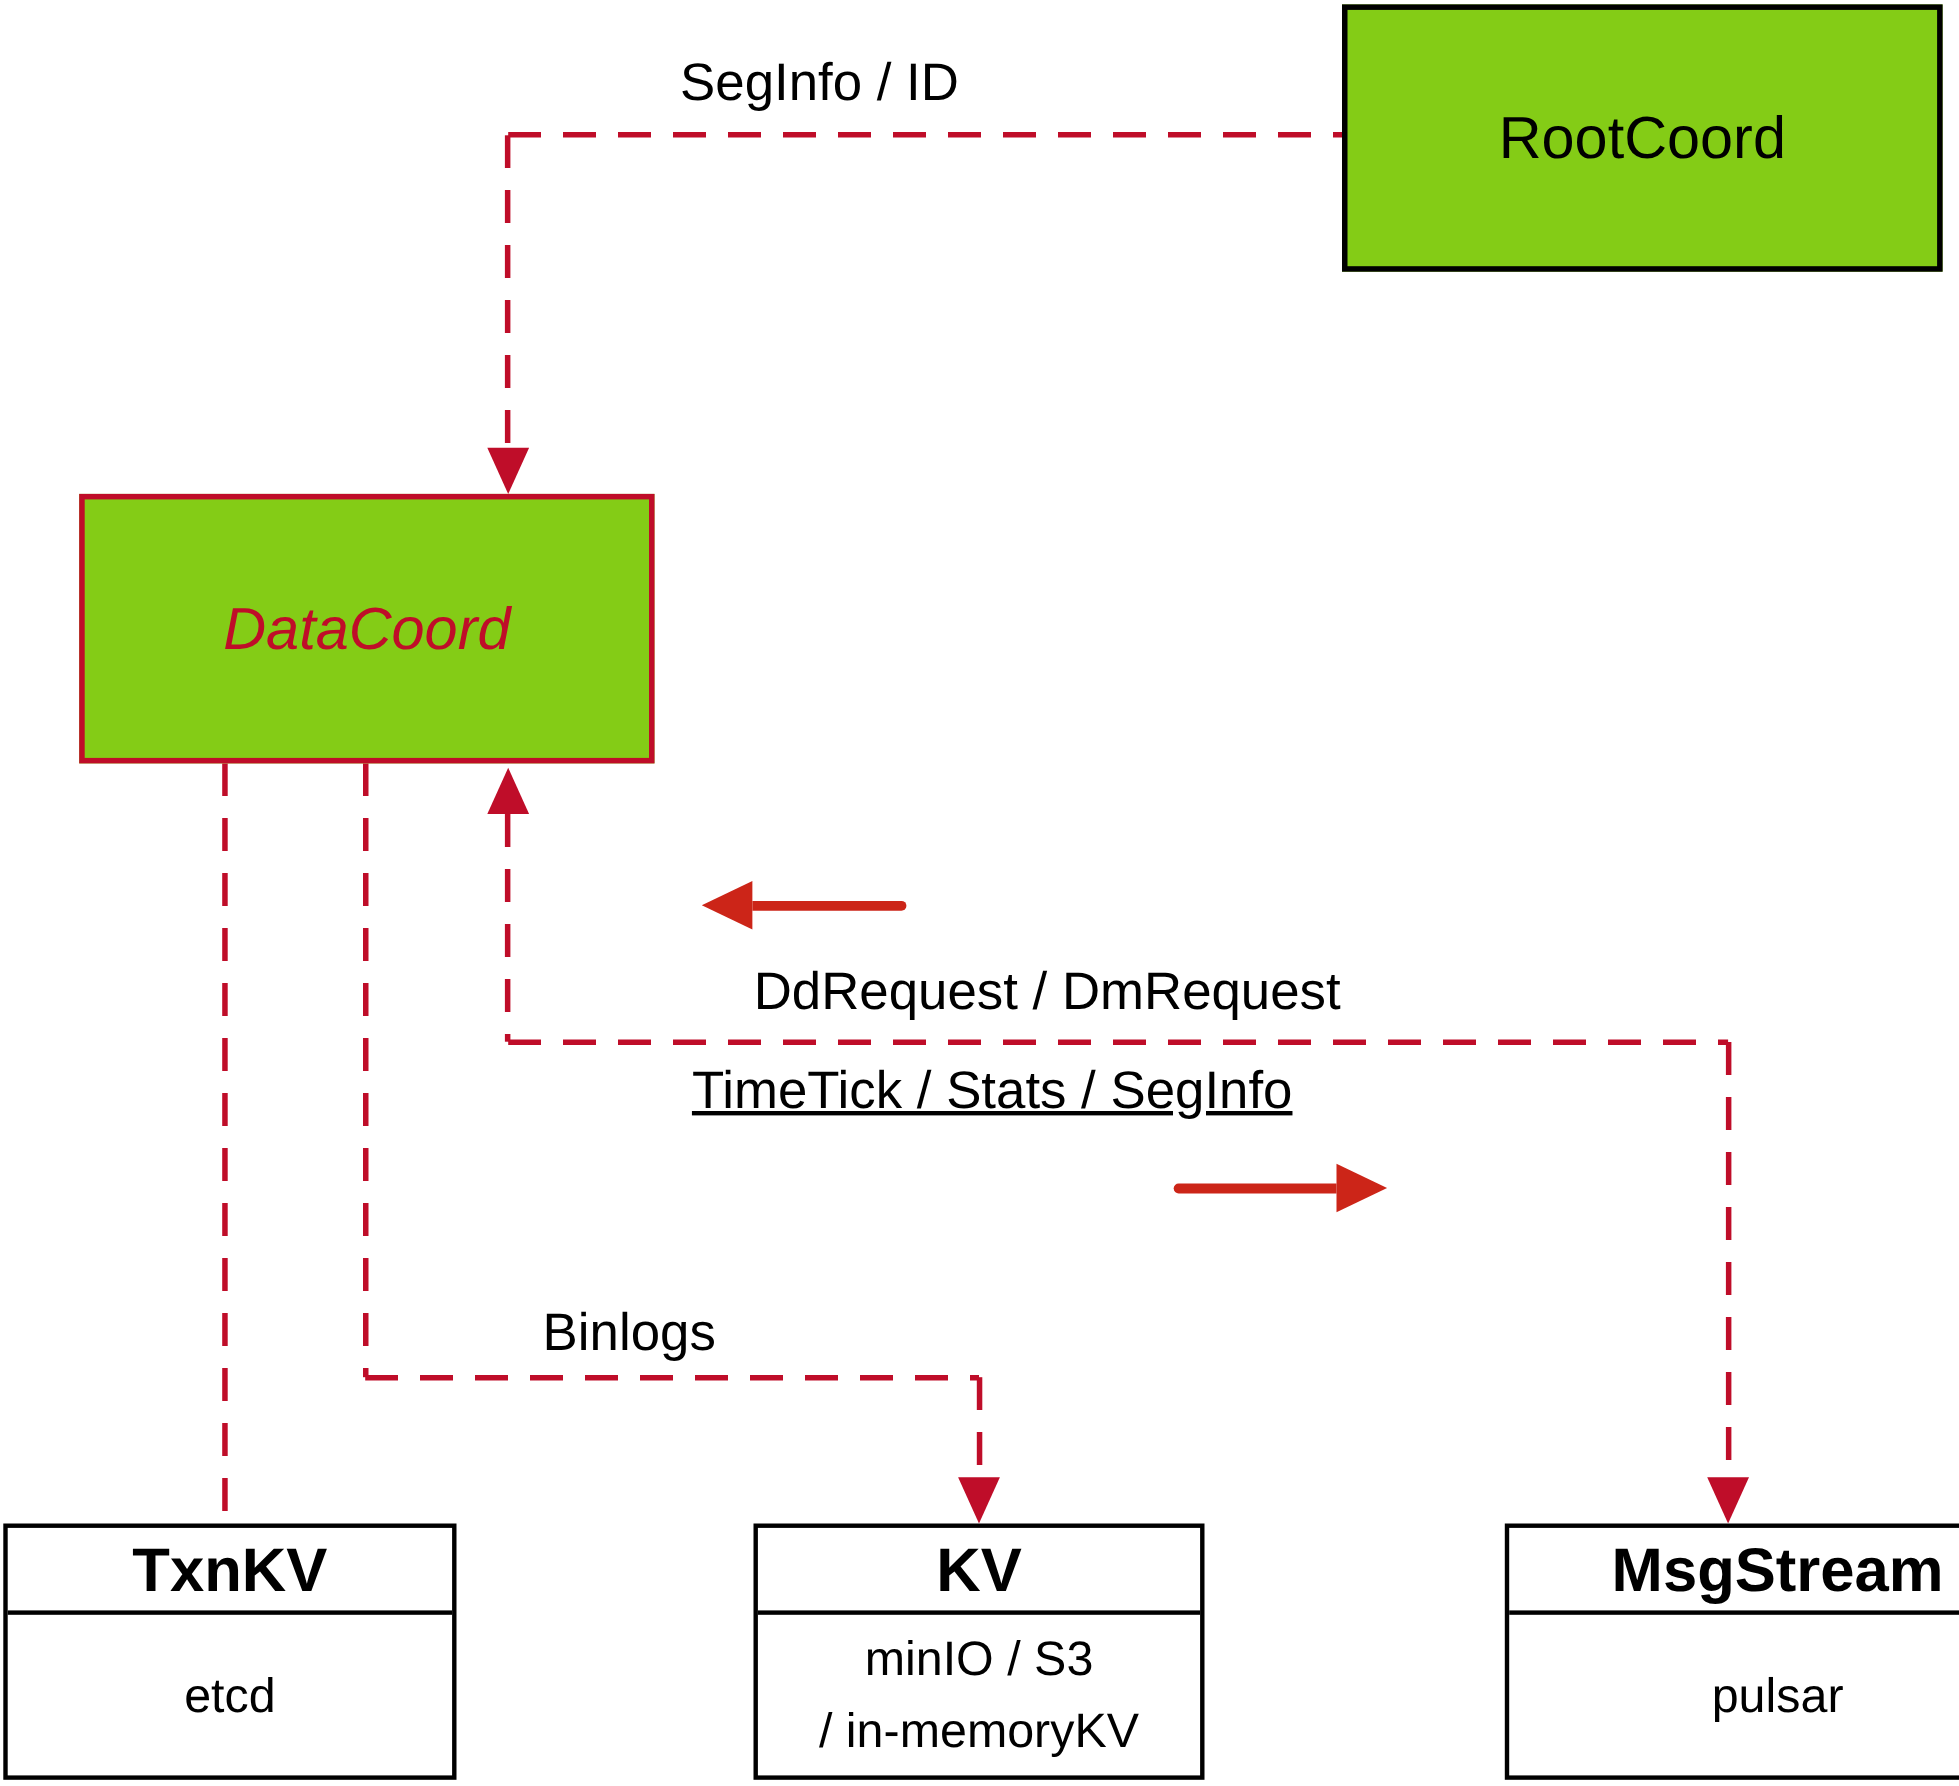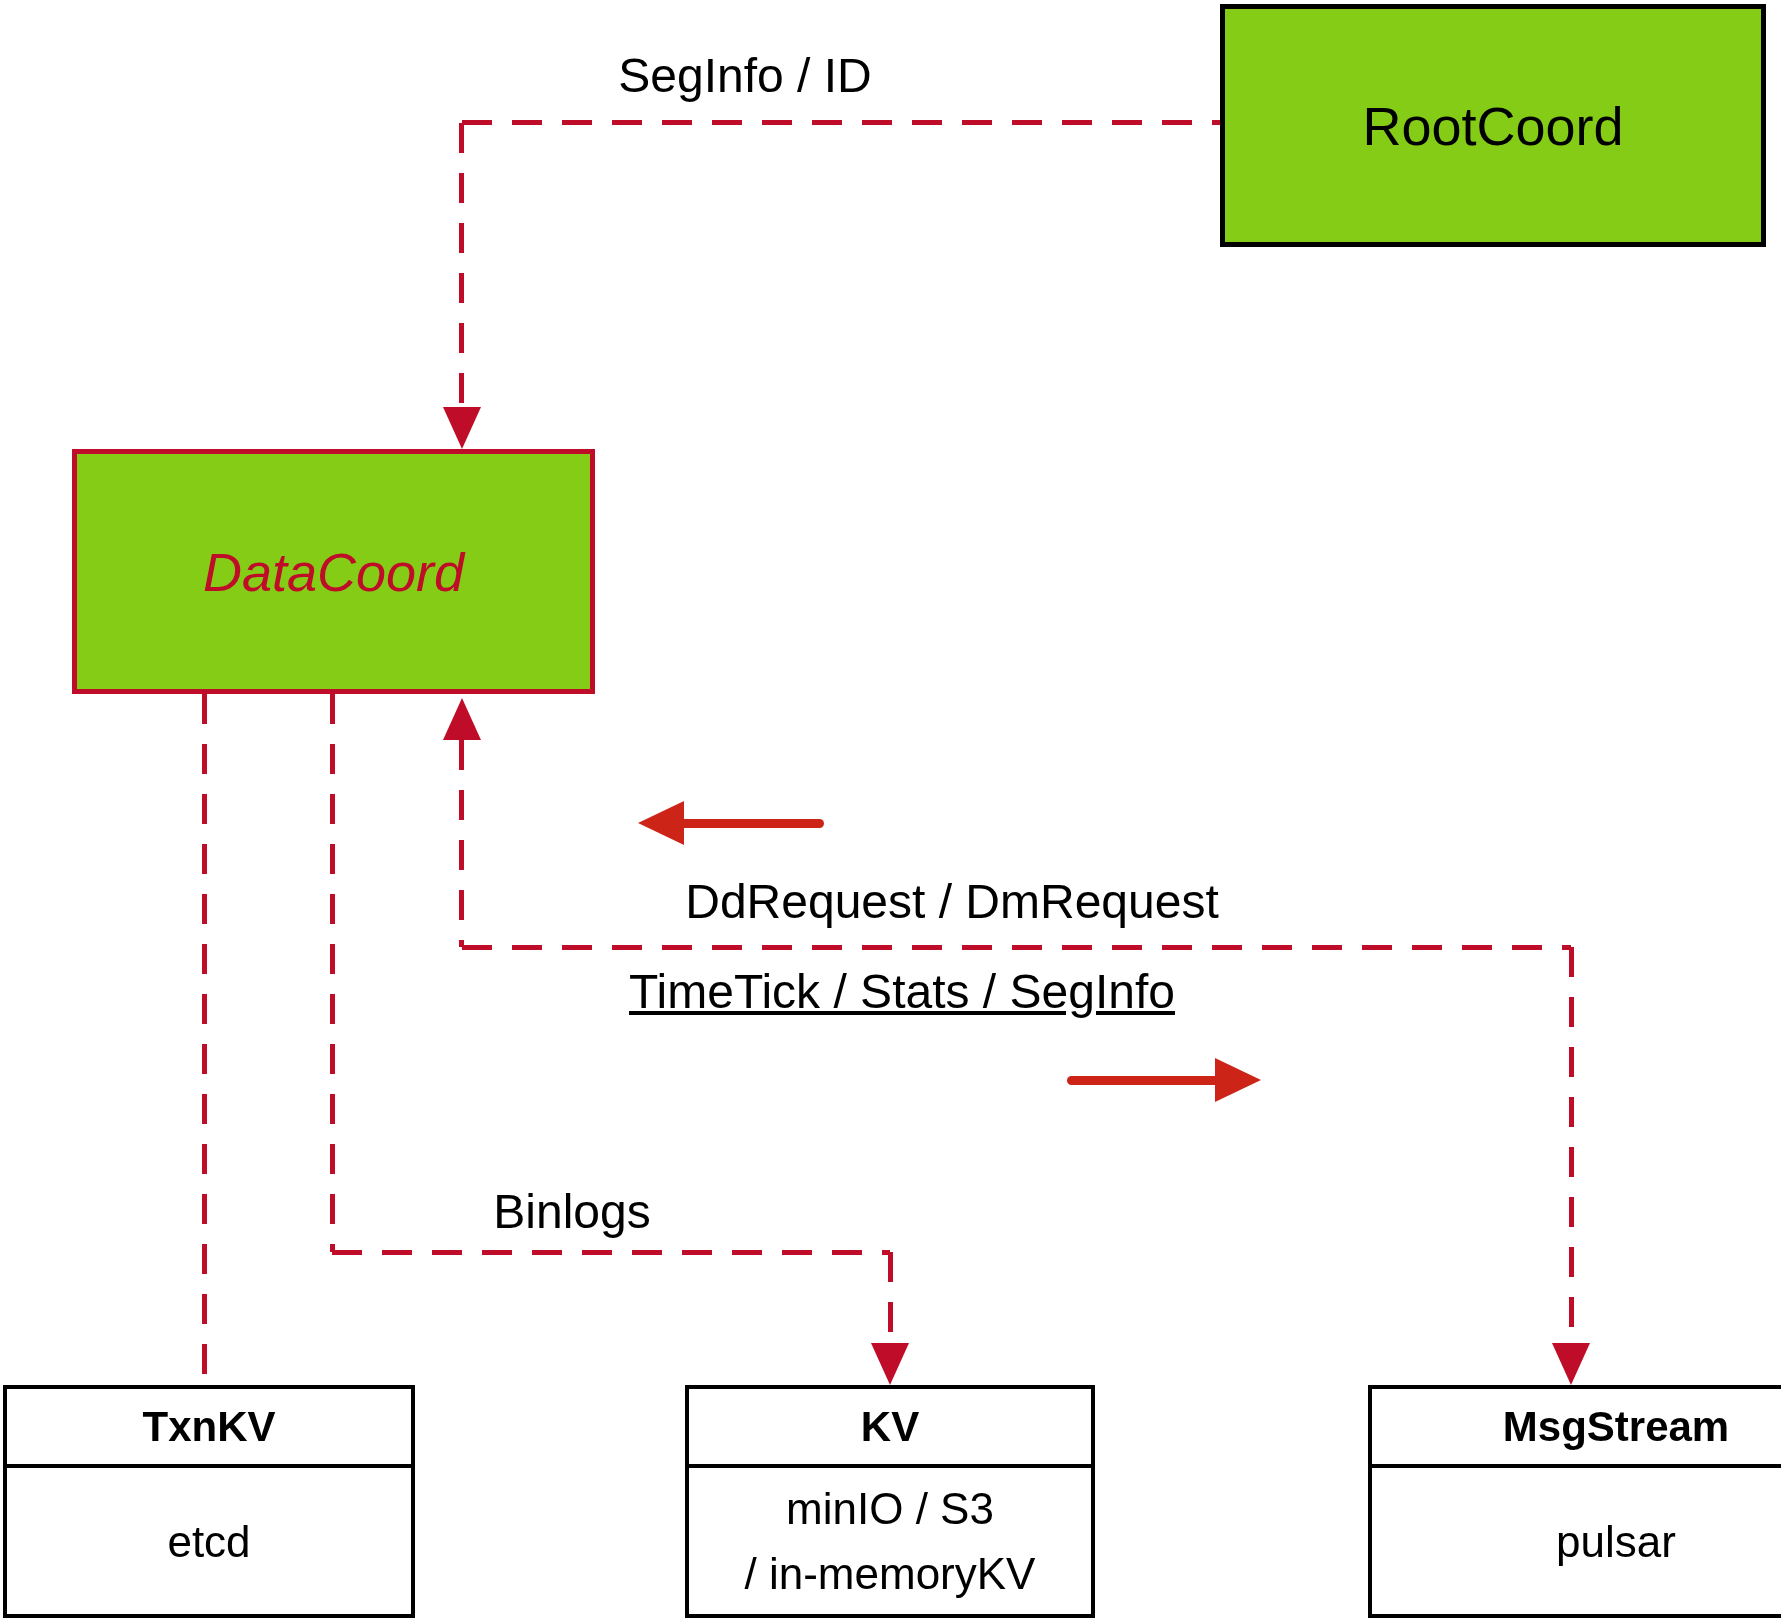--- a/index.html
+++ b/index.html
@@ -34,21 +34,21 @@
     background:#fff;
     border:4px solid var(--ink);
     display:flex;flex-direction:column;
   }
   #txnkv{left:3px;width:412px;}
   #kv{left:685px;width:410px;}
   #msgstream{left:1368px;width:496px;}
   .node-header{
     height:79px;border-bottom:4px solid var(--ink);
     display:flex;align-items:center;justify-content:center;
-    font-weight:bold;font-size:42px;
+    font-weight:bold;font-size:56px;
   }
   .node-body{
     flex:1;display:flex;flex-direction:column;
     align-items:center;justify-content:center;
     font-size:44px;line-height:65px;
   }
 
   
   .dash-h{position:absolute;height:5px;
     background:repeating-linear-gradient(to right,var(--crimson) 0 30px,transparent 30px 50px);}

